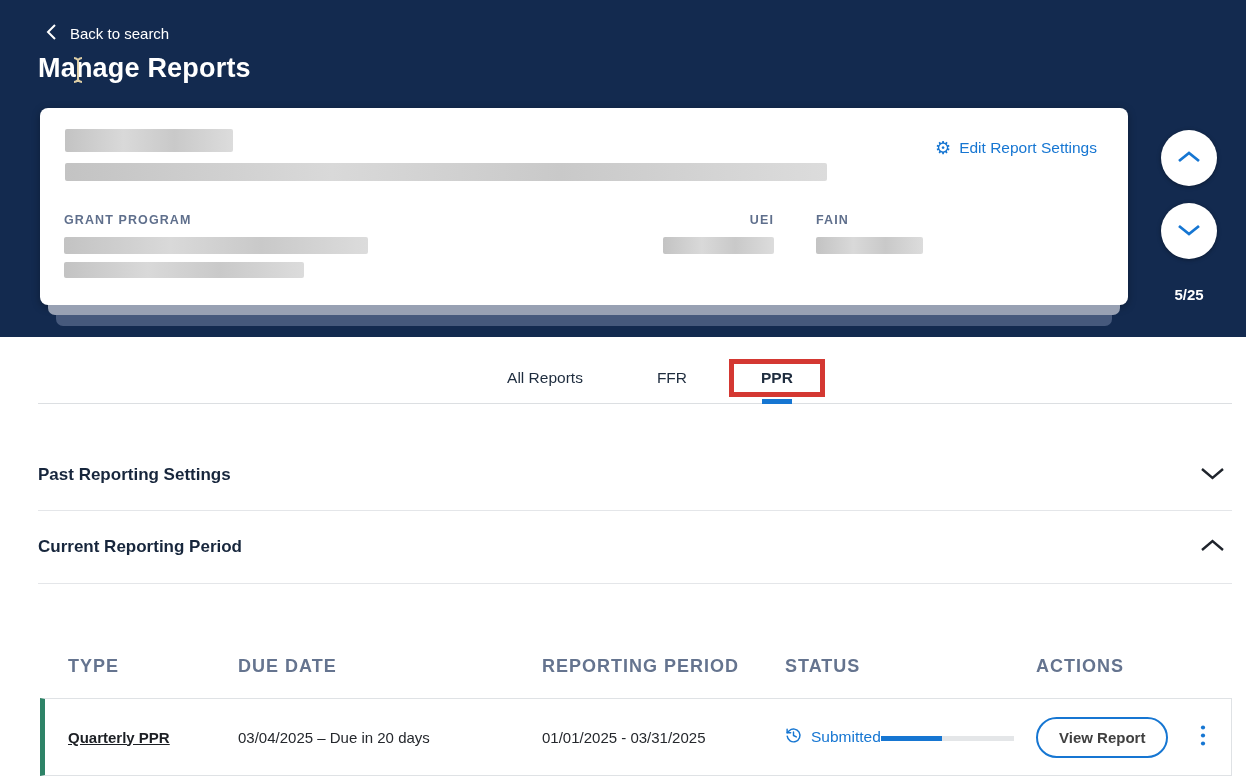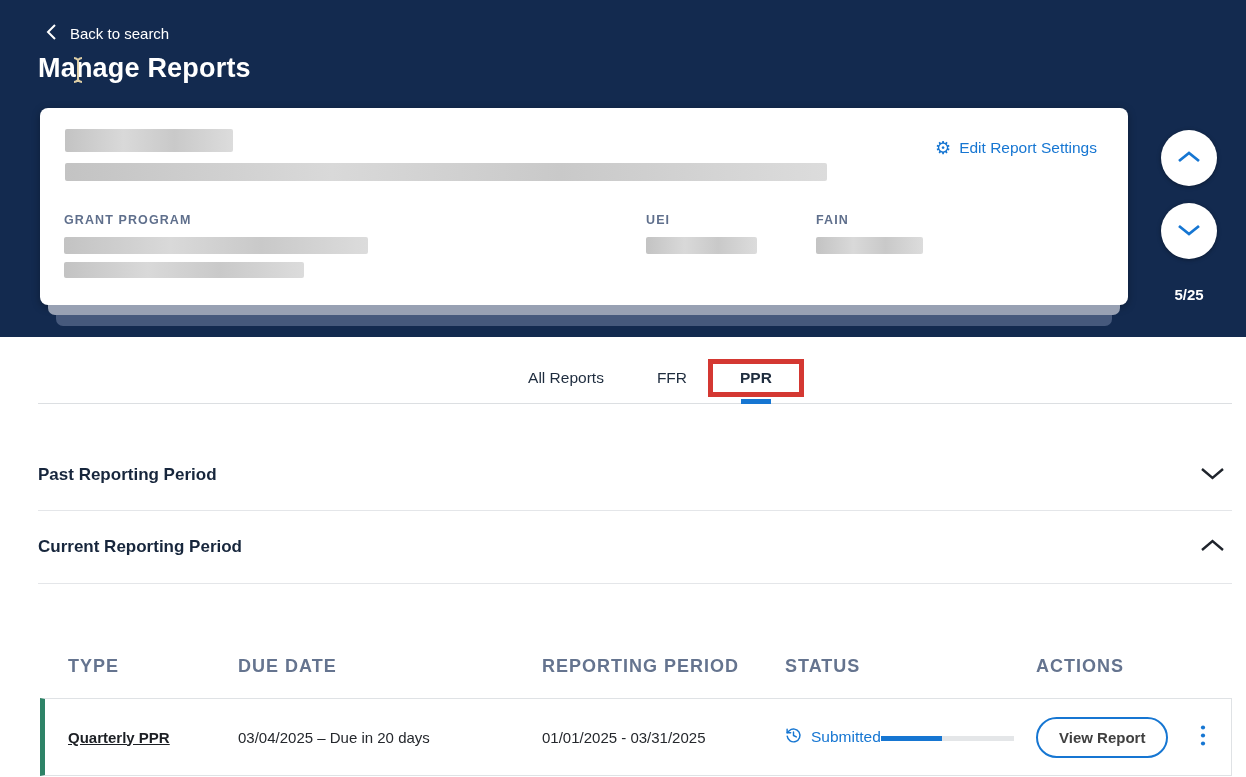--- a/index.html
+++ b/index.html
@@ -70,21 +70,21 @@
     text-align:center; color:#ffffff; font-weight:bold; font-size:15px;
   }
   
   .main { position:absolute; top:337px; left:0; width:1246px; }
   .tabbar {
     margin:0 14px 0 38px; height:67px;
     border-bottom:1px solid #dcdfe2;
     display:flex; justify-content:center; align-items:stretch; gap:57px;
     transform:translateX(0);
   }
-  .tabbar-inner { display:flex; gap:53px; transform:translateX(15px);margin-top:16px; }
+  .tabbar-inner { display:flex; gap:74px; transform:translateX(15px);margin-top:16px; }
   .tab {
     display:flex; align-items:center; position:relative;
     font-size:15.5px; color:#1e2c3e; cursor:pointer;
   }
   .tab.active { font-weight:bold; }
   .tab.active::after {
     content:""; position:absolute; left:50%; transform:translateX(-50%);
     bottom:-1px; width:30px; height:5px; background:#1676d2;
   }
   .hl-box {
@@ -163,21 +163,21 @@
       <span>Edit Report Settings</span>
     </div>
 
     <div class="field" style="left:24px;">
       <div class="card-label">GRANT PROGRAM</div>
       <span class="redact" style="width:304px; height:17px; margin-top:10px;"></span>
       <span class="redact" style="width:240px; height:16px; margin-top:8px;"></span>
     </div>
 
 
-    <div class="field" style="left:606px;">
+    <div class="field" style="left:623px;text-align:right;">
       <div class="card-label">UEI</div>
       <span class="redact" style="width:111px; height:17px; margin-top:10px;"></span>
     </div>
 
     <div class="field" style="left:776px;">
       <div class="card-label">FAIN</div>
       <span class="redact" style="width:107px; height:17px; margin-top:10px;"></span>
     </div>
   </div>
 
@@ -211,21 +211,21 @@
       <div class="tab">
         <span>FFR</span>
       </div>
       <div class="tab active">
         <span class="hl-box"><span>PPR</span></span>
       </div>
     </div>
   </div>
 
   <div class="section-row past">
-    <span class="section-title">Past Reporting Period</span>
+    <span class="section-title">Past Reporting Settings</span>
     <span>
       <svg width="27" height="16" viewBox="0 0 27 16">
           <polyline points="3,4 13.5,13 24,4" fill="none" stroke="#1f242c" stroke-width="2.4"></polyline>
         </svg>
     </span>
   </div>
 
   <div class="section-row current">
     <span class="section-title">Current Reporting Period</span>
     <span>

